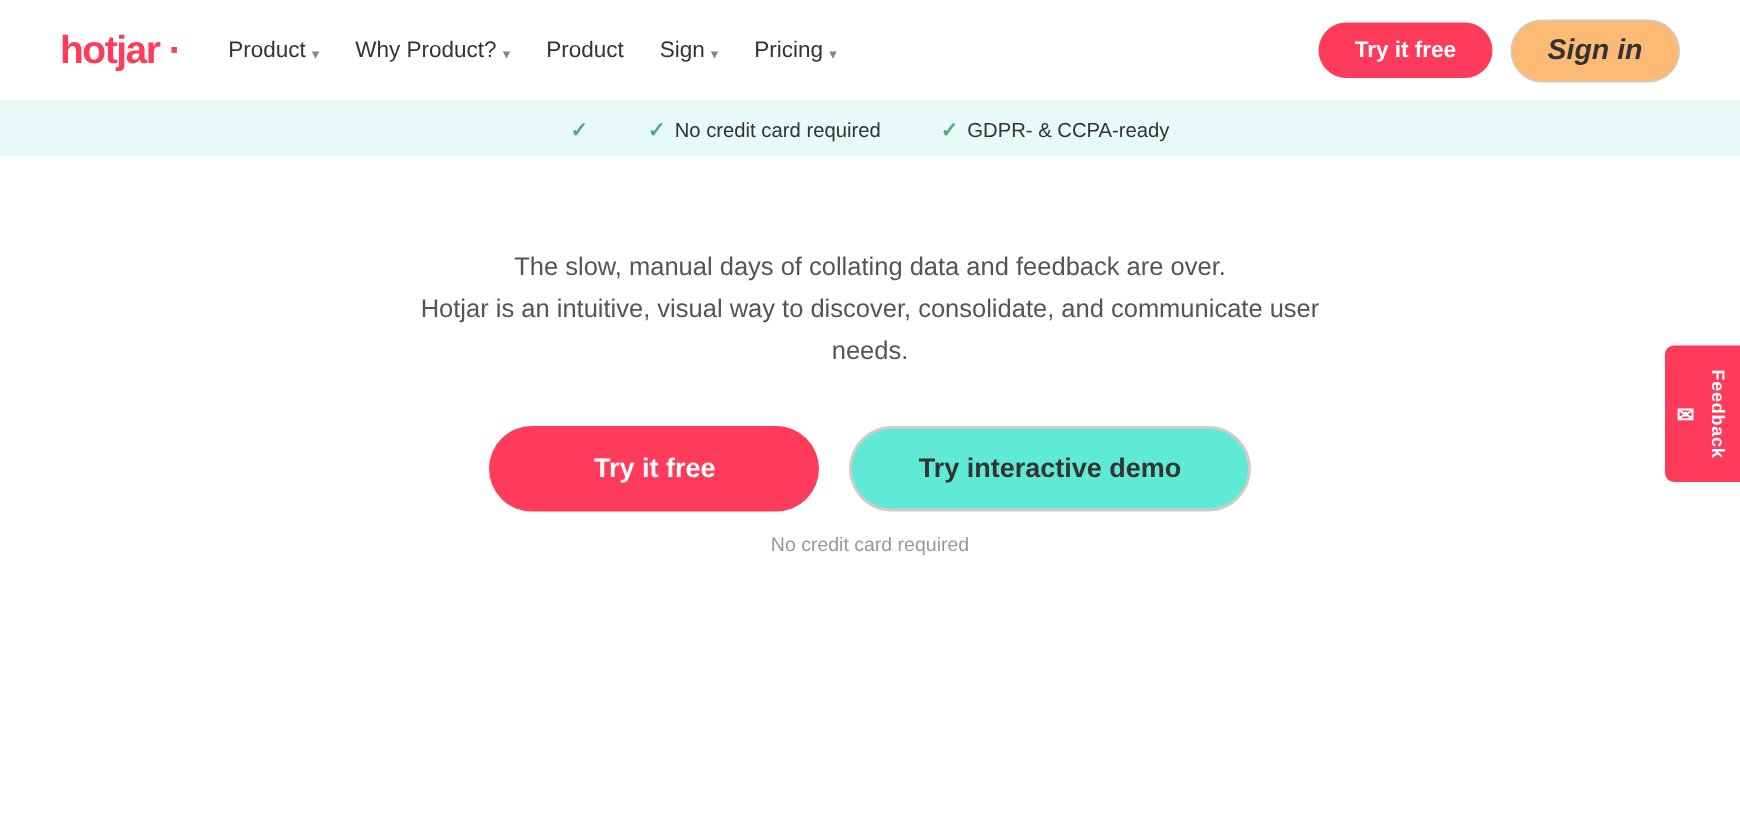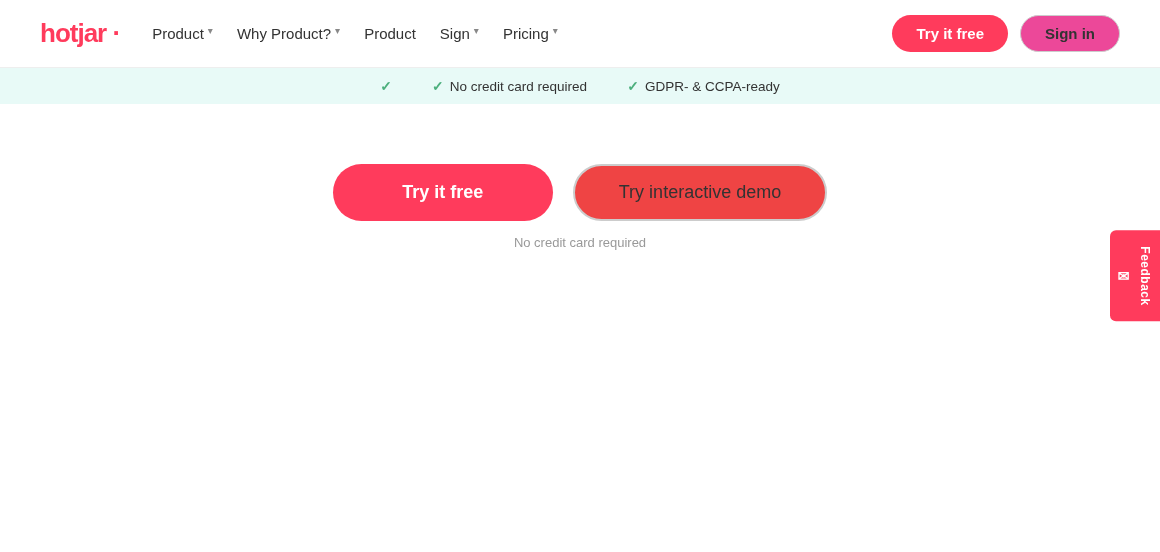--- a/index.html
+++ b/index.html
@@ -22,48 +22,49 @@
       color: #333;
       letter-spacing: -1px;
     }
     .nav-logo span { color: #FF3B5C; }
     .nav-links { display: flex; align-items: center; gap: 24px; }
     .nav-link {
       font-size: 15px;
       color: #333;
       cursor: pointer;
       display: flex;
-      align-items: flex-start;
+      align-items: flex-end;
       gap: 4px;
       font-weight: 500;
     }
     .nav-link .chevron {
       font-size: 10px;
       color: #888;
     }
     .nav-right { display: flex; align-items: center; gap: 12px; }
     .btn-try-free {
       background: #FF3B5C;
       color: #fff;
       border: none;
       border-radius: 32px;
       padding: 10px 24px;
       font-size: 15px;
       font-weight: 600;
       cursor: pointer;
     }
     .btn-sign-in {
-      background: #ec4899;
+      background: #fdba74;
       color: #333;
       border: 1.5px solid #ccc;
       border-radius: 32px;
       padding: 9px 24px;
-      font-size: 15px;
+      font-size: 19px;
       font-weight: 600;
       cursor: pointer;
+      font-style: italic;
     }
 
     
     .banner {
       background: #e8faf7;
       padding: 10px 0;
       display: flex;
       justify-content: center;
       align-items: center;
       gap: 40px;
@@ -121,27 +122,27 @@
       color: #fff;
       border: none;
       border-radius: 50px;
       padding: 18px 60px;
       font-size: 18px;
       font-weight: 700;
       cursor: pointer;
       min-width: 220px;
     }
     .btn-hero-secondary {
-      background: #ef4444;
+      background: #5eead4;
       color: #333;
       border: 2px solid #ccc;
       border-radius: 50px;
       padding: 16px 44px;
       font-size: 18px;
-      font-weight: 400;
+      font-weight: 700;
       cursor: pointer;
       min-width: 220px;
     }
     .hero-note {
       font-size: 13px;
       color: #999;
       margin-bottom: 40px;
     }
 
     
@@ -216,20 +217,24 @@
     <span class="banner-check">✓</span>
     <span>No credit card required</span>
   </div>
   <div class="banner-item">
     <span class="banner-check">✓</span>
     <span>GDPR- &amp; CCPA-ready</span>
   </div>
 </div>
 
 <section class="hero">
+  <p class="hero-subtext">
+    <span>The slow, manual days of collating data and feedback are over.</span><br>
+    <span>Hotjar is an intuitive, visual way to discover, consolidate, and communicate user needs.</span>
+  </p>
   <div class="hero-buttons">
     <button class="btn-hero-primary">Try it free</button>
     <button class="btn-hero-secondary">Try interactive demo</button>
   </div>
   <p class="hero-note">No credit card required</p>
 </section>
 
 <div class="feedback-widget">
   <span>Feedback</span>
   <span class="feedback-envelope">✉</span>

